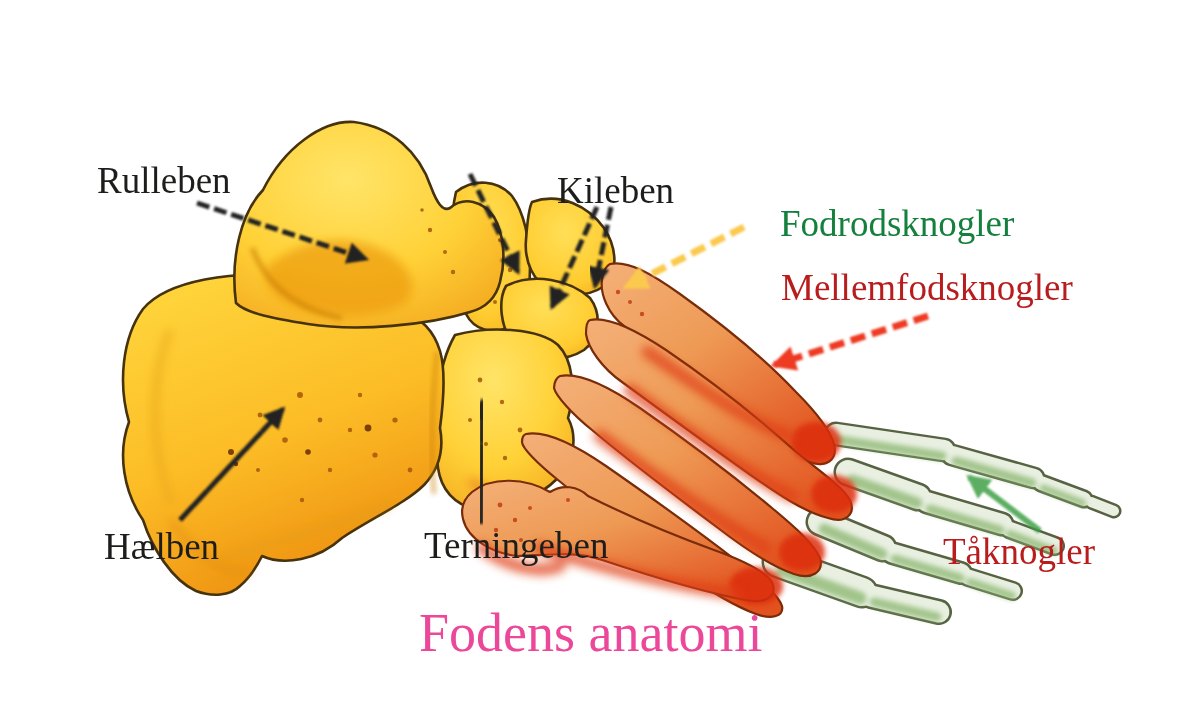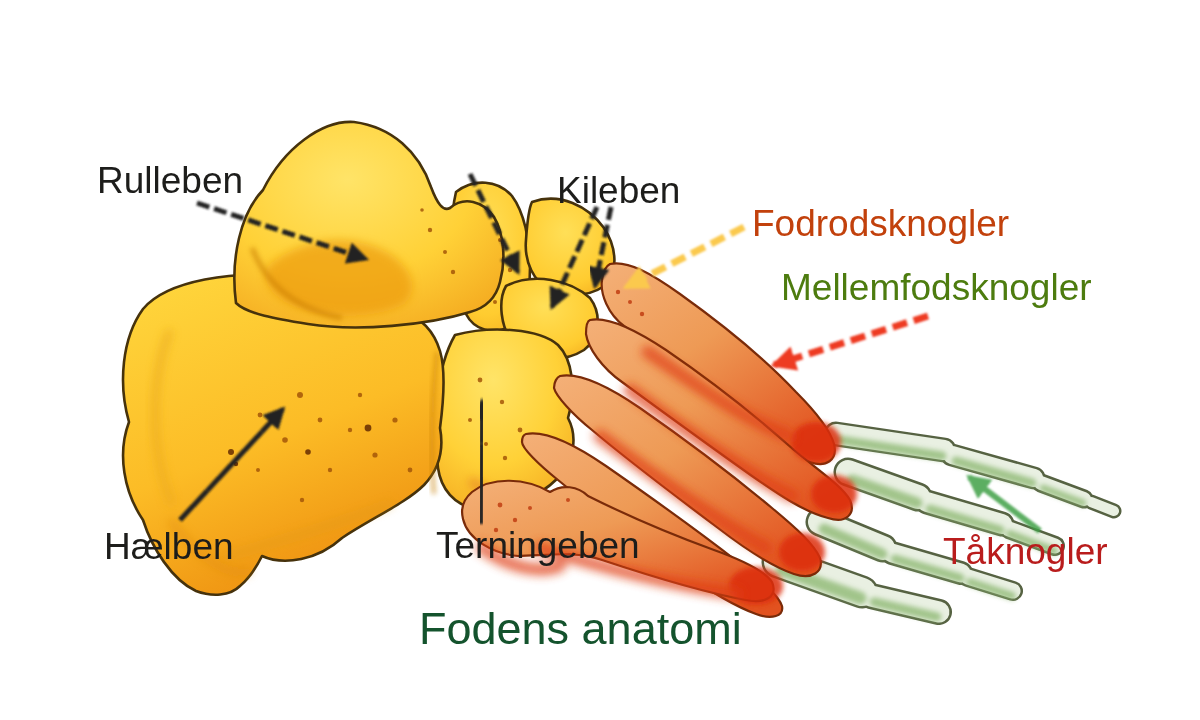--- a/index.html
+++ b/index.html
@@ -1,31 +1,31 @@
 <!DOCTYPE html>
 <html><head>
 <meta charset="utf-8">
 <style>
   html,body{margin:0;padding:0;background:#ffffff;}
   #stage{
     position:relative;width:1176px;height:720px;overflow:hidden;
-    background:#ffffff;font-family:Liberation Sans, sans-serif;
+    background:#ffffff;font-family:Liberation Serif, serif;
   }
   #stage svg{position:absolute;left:0;top:0;}
   .lbl{
     position:absolute;line-height:1;white-space:nowrap;
     font-size:37px;letter-spacing:0;
   }
   .lbl-black{color:#1d1d1b;}
-  .lbl-gold{color:#c2410c;}
-  .lbl-red{color:#4d7c0f;}
+  .lbl-gold{color:#15803d;margin-left:28px;}
+  .lbl-red{color:#b91c1c;}
   .lbl-green{color:#b91c1c;}
   .diagram-title{
     position:absolute;line-height:1;white-space:nowrap;
-    font-size:45px;color:#14532d;
+    font-size:54px;color:#ec4899;
   }
 </style>
 </head>
 <body>
 
 <div id="stage">
 
   <svg width="1200" height="720" viewBox="0 0 1200 720">
     <defs>
       <radialGradient id="gy" cx="42%" cy="28%" r="85%">
@@ -267,19 +267,19 @@
 
 
   <div class="lbl lbl-black" style="left:557px;top:172px;text-align:right;">Kileben</div>
 
   <div class="lbl lbl-gold" style="left:752px;top:205px;">Fodrodsknogler</div>
 
   <div class="lbl lbl-red" style="left:781px;top:269px;">Mellemfodsknogler</div>
 
   <div class="lbl lbl-black" style="left:104px;top:528px;text-align:center;">Hælben</div>
 
-  <div class="lbl lbl-black" style="left:424px;top:527px;margin-left:12px;">Terningeben</div>
+  <div class="lbl lbl-black" style="left:424px;top:527px;">Terningeben</div>
 
   <div class="lbl lbl-green" style="left:943px;top:533px;">Tåknogler</div>
 
   <div class="diagram-title" style="left:419px;top:606px;">Fodens anatomi</div>
 
 </div>
 
 </body></html>

